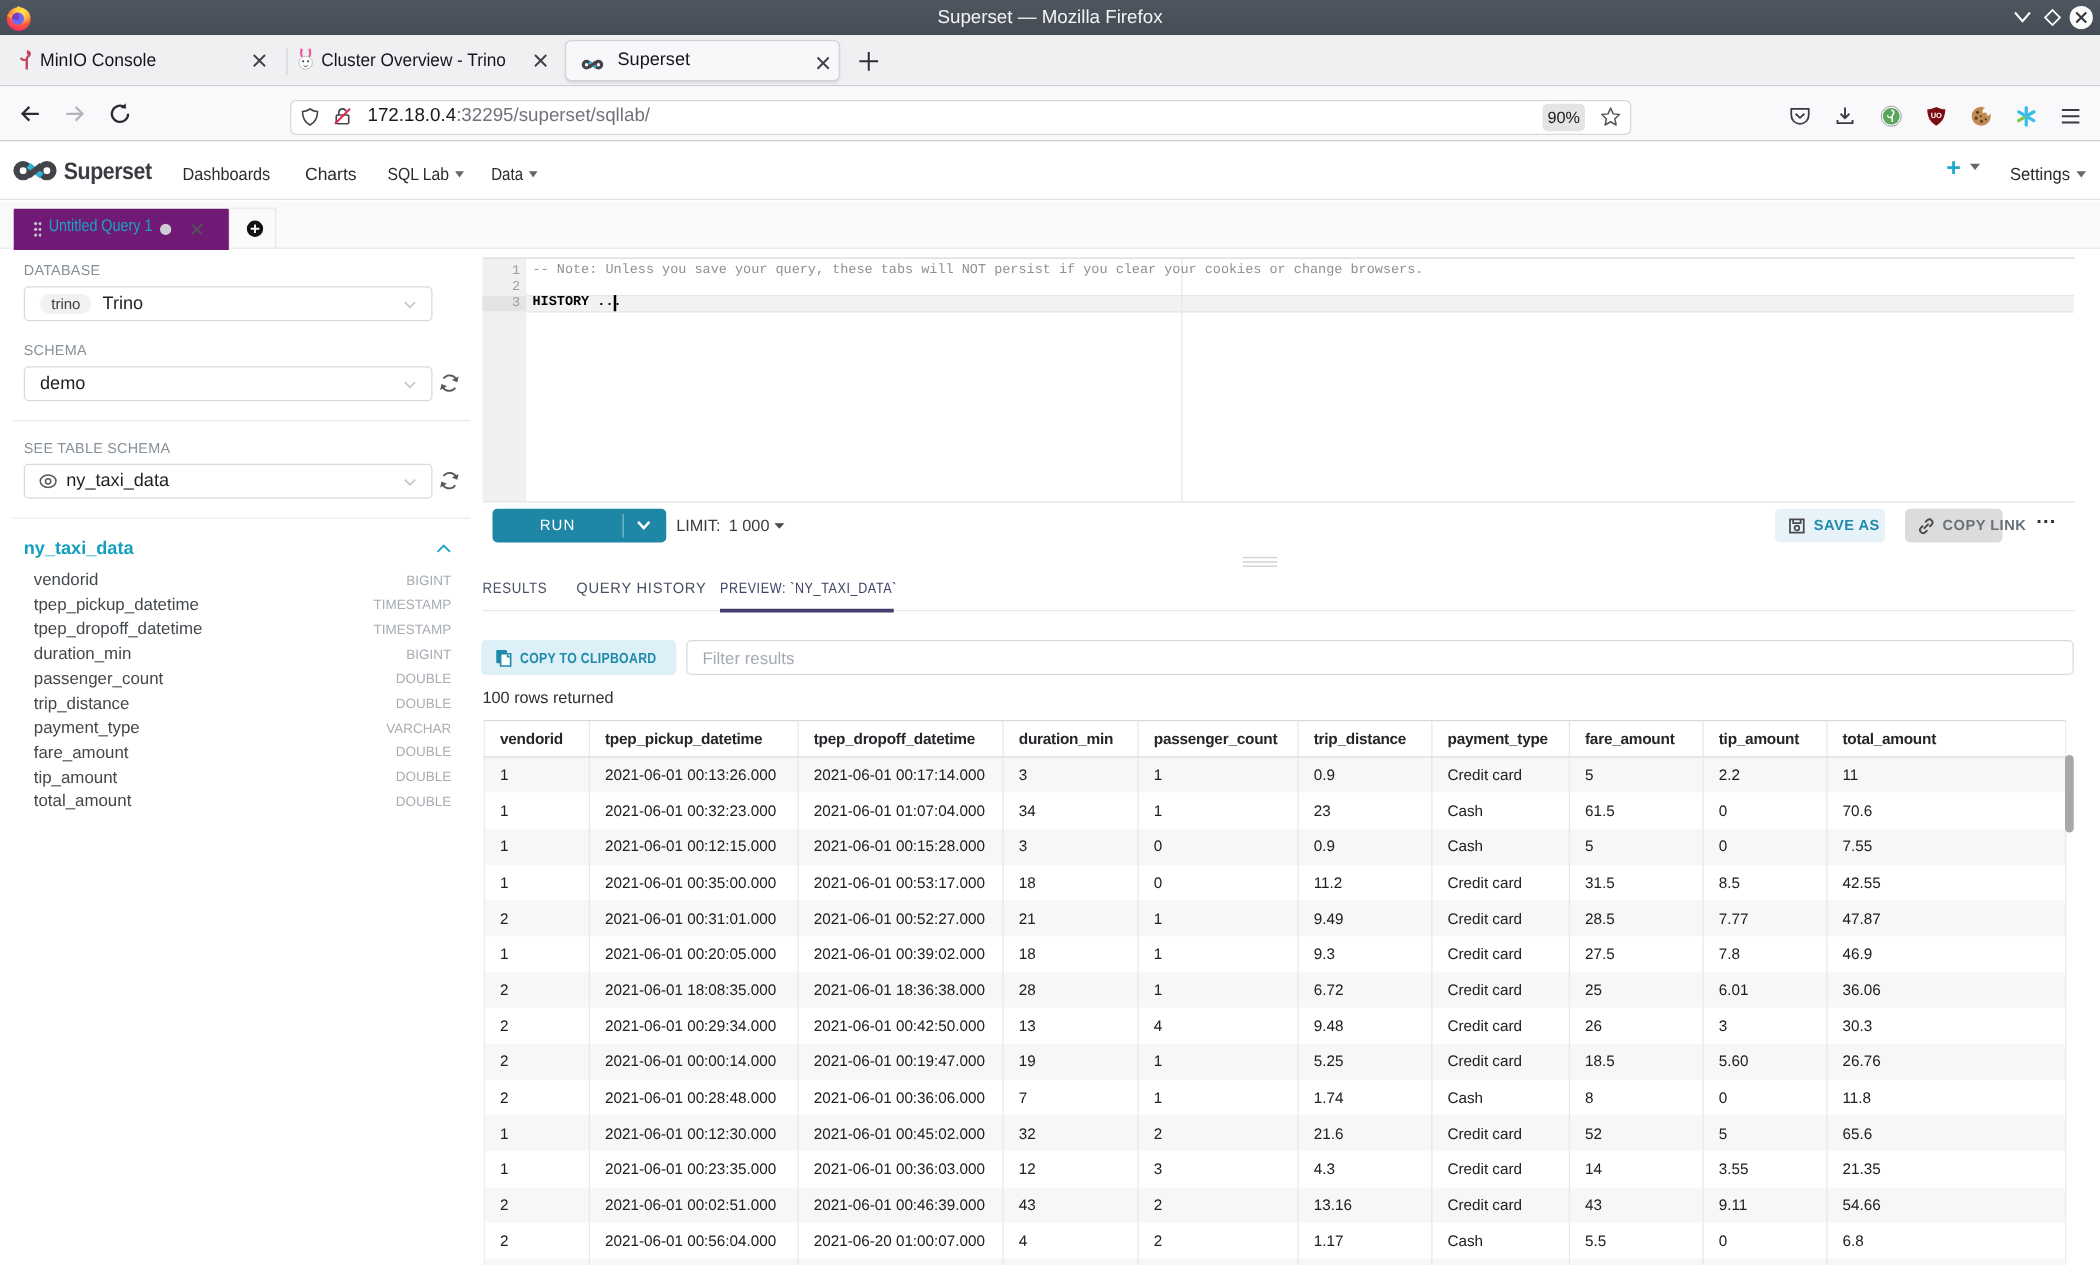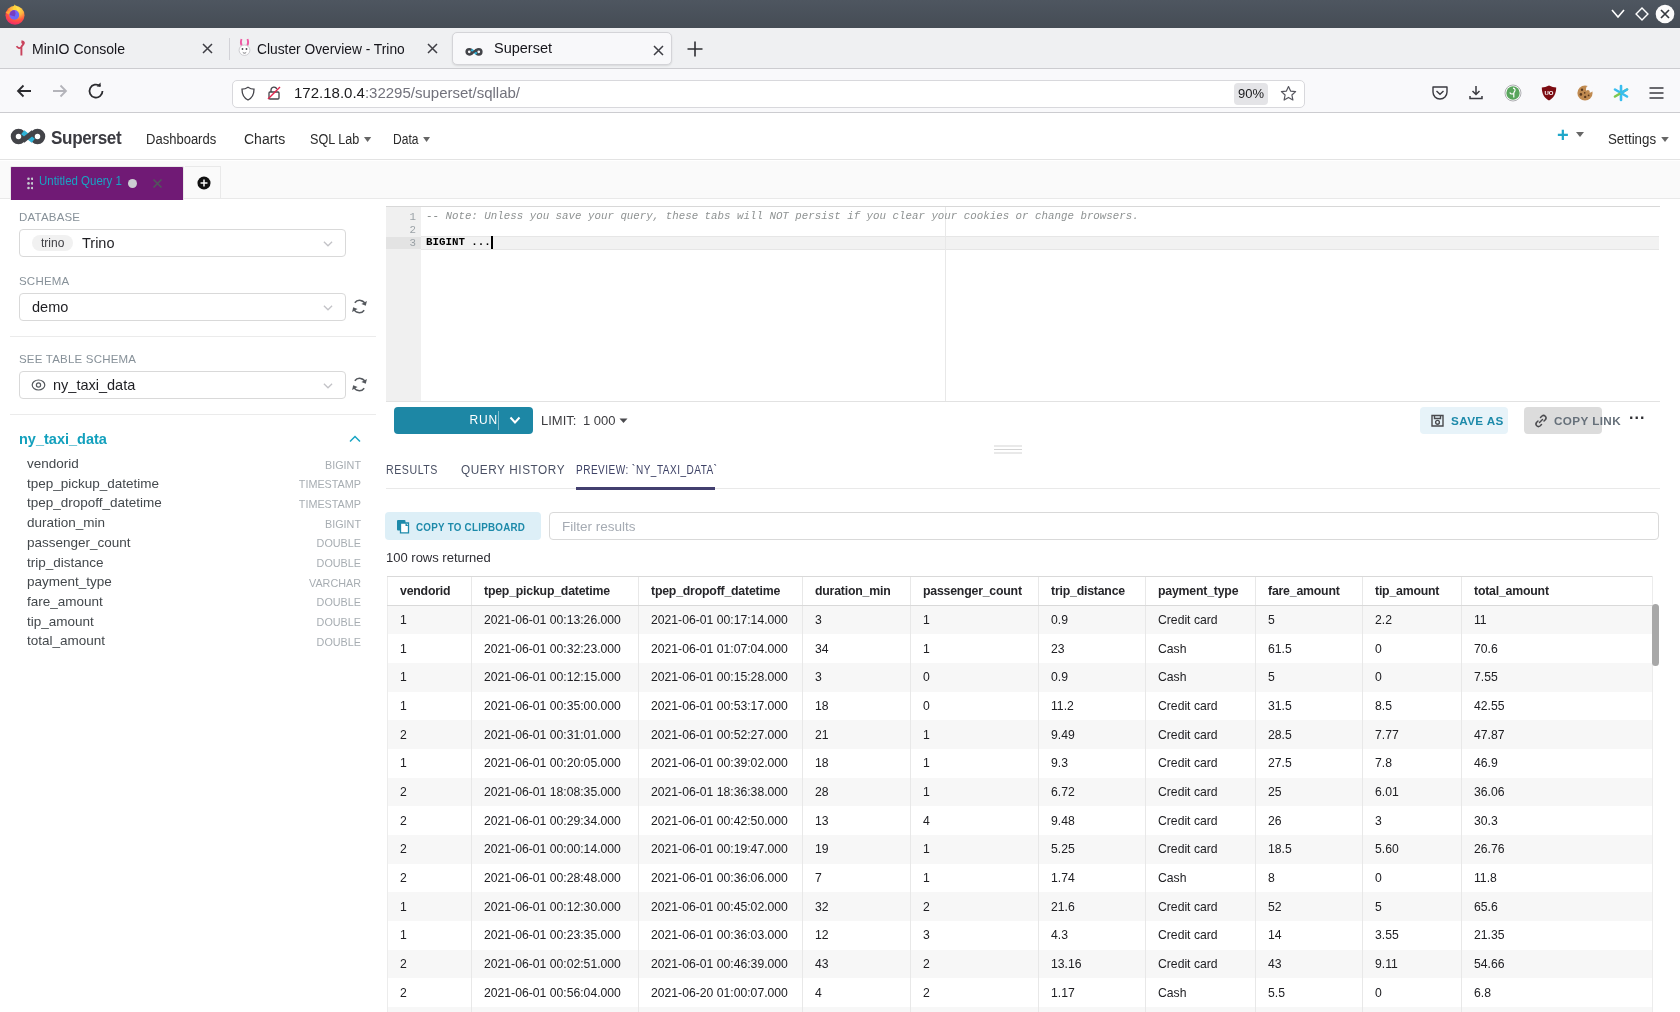--- a/index.html
+++ b/index.html
@@ -79,20 +79,21 @@
           <stop offset="1" stop-color="#5870f5"></stop>
       </linearGradient>
     </defs>
     <circle cx="11" cy="12.2" r="9.5" fill="url(#ffo)"></circle>
     <path d="M10.2 1.6 C13.4 3 15.8 5.8 16.2 9.6 L15 8.9 C13.5 5.5 12 3.2 10.2 1.6 Z" fill="#ffe14d"></path>
     <path d="M10.2 1.6 C12 4.2 13 6.5 13.4 8.8 L8.8 7 Z" fill="#ffd43b"></path>
     <path d="M1.6 9.2 C4.6 7.2 8.6 7.6 11.6 9.9 L10.8 13.4 C6.9 12.6 3.9 11.3 1.6 9.2 Z" fill="#ffa436"></path>
     <circle cx="10.3" cy="11.9" r="4.9" fill="url(#ffp)"></circle>
     <path d="M5.5 11.9 A 4.9 4.9 0 0 1 10.3 7 L11.6 9.9 L10.8 13.4 Z" fill="#722291" opacity="0.55"></path>
   </svg>
+  <div class="title">Superset — Mozilla Firefox</div>
   <svg class="abs" style="left:1610px;top:8px" width="16" height="12" viewBox="0 0 16 12">
       <path d="M2 2 L8 9 L14 2" stroke="#fff" stroke-width="1.6" fill="none"></path>
     </svg>
   <svg class="abs" style="left:1634px;top:6px" width="16" height="16" viewBox="0 0 16 16">
       <rect x="3.8" y="3.8" width="8.4" height="8.4" transform="rotate(45 8 8)" stroke="#fff" stroke-width="1.4" fill="none"></rect>
     </svg>
   <svg class="abs" style="left:1655px;top:4px" width="20" height="20" viewBox="0 0 20 20">
       <circle cx="10" cy="10" r="9.3" fill="#fbfbfb"></circle>
       <path d="M6 6 L14 14 M14 6 L6 14" stroke="#33383e" stroke-width="1.7"></path>
     </svg>
@@ -333,28 +334,28 @@
 </div>
 
 <div id="editor">
   <div id="gutter">
     <div class="lnum" style="top:4px">1</div>
     <div class="lnum" style="top:17px">2</div>
     <div class="lnum" style="top:30px;background:#e3e3e3;left:0;right:0;text-align:right;padding-right:5px">3</div>
   </div>
   <div class="abs" style="left:35px;top:29px;right:1px;height:14px;background:#f2f2f2;border-top:1px solid #e6e6e6;border-bottom:1px solid #e6e6e6"></div>
   <div class="abs" style="left:559px;top:0;width:1px;height:194px;background:#e8e8e8"></div>
-  <div class="abs" style="left:40px;top:3px;font-family:'Liberation Mono',monospace;font-size:10.8px;font-style:italic;color:#8e9292;white-space:pre">-- Note: Unless you save your query, these tabs will NOT persist if you clear your cookies or change browsers.</div>
-  <div class="abs" style="left:40px;top:29px;font-family:'Liberation Mono',monospace;font-size:10.8px;font-weight:bold;color:#000;white-space:pre">BIGINT ...</div>
+  <div class="abs" style="left:40px;top:3px;font-family:'Liberation Mono',monospace;font-size:10.8px;color:#8e9292;white-space:pre">-- Note: Unless you save your query, these tabs will NOT persist if you clear your cookies or change browsers.</div>
+  <div class="abs" style="left:40px;top:29px;font-family:'Liberation Mono',monospace;font-size:10.8px;font-weight:bold;color:#000;white-space:pre">HISTORY ...</div>
   <div class="abs" style="left:105px;top:29px;width:1.5px;height:13px;background:#000"></div>
 </div>
 
 <div id="toolbar">
   <div id="runbtn">
-    <div class="abs" style="left:0;top:6px;width:104px;text-align:right;color:#fff;font-size:12px;letter-spacing:0.8px">RUN</div>
+    <div class="abs" style="left:0;top:6px;width:104px;text-align:center;color:#fff;font-size:12px;letter-spacing:0.8px">RUN</div>
     <div class="abs" style="left:104px;top:4px;width:1px;height:19px;background:rgba(255,255,255,0.45)"></div>
     <svg class="abs" style="left:115px;top:9px" width="12" height="9" viewBox="0 0 12 9">
         <path d="M1.5 1.5 L6 6.5 L10.5 1.5" stroke="#fff" stroke-width="2" fill="none"></path>
       </svg>
   </div>
   <div class="abs" style="left:155px;top:11px;font-size:13px;color:#3c3c40">LIMIT: <span style="margin-left:3px">1 000</span></div>
   <svg class="abs" style="left:233px;top:16px" width="9" height="6" viewBox="0 0 9 6">
       <path d="M0.5 0.5 L4.5 5 L8.5 0.5" fill="#4a4a4e"></path>
     </svg>
   <div class="abs" style="left:1034px;top:5px;width:88px;height:27px;background:#e7f3f9;border-radius:4px">

